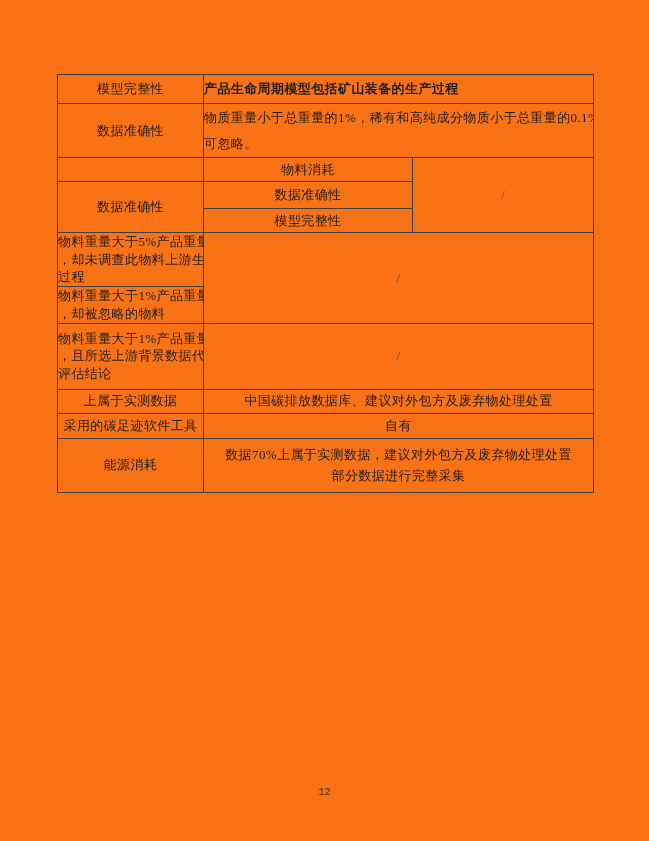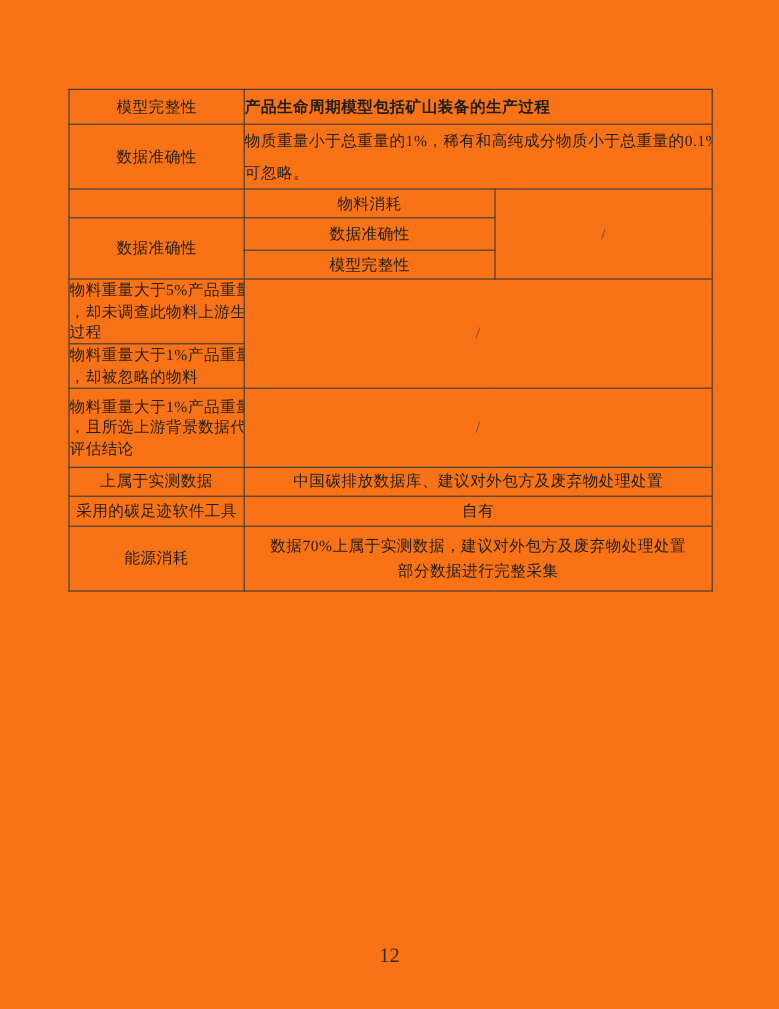--- a/index.html
+++ b/index.html
@@ -47,23 +47,23 @@
     font-size: 12px;
     letter-spacing: 0;
   }
   td.slash-top { vertical-align: top; padding-top: 3px; }
   td.concl-cell { text-align: center; margin-top: 23px; }
   .ln21 { line-height: 21px; white-space: nowrap; }
   .page-number {
     position: absolute;
     left: 0; right: 0; top: 787px;
     text-align: center;
-    font-size: 17px;
+    font-size: 10px;
     color: #2e2e2e;
-    font-family: Liberation Serif, serif;
+    font-family: Liberation Mono, monospace;
   }
 </style>
 </head>
 <body>
 
 <div class="page">
 
   <table class="qa">
     <colgroup>
       <col style="width:146px">

